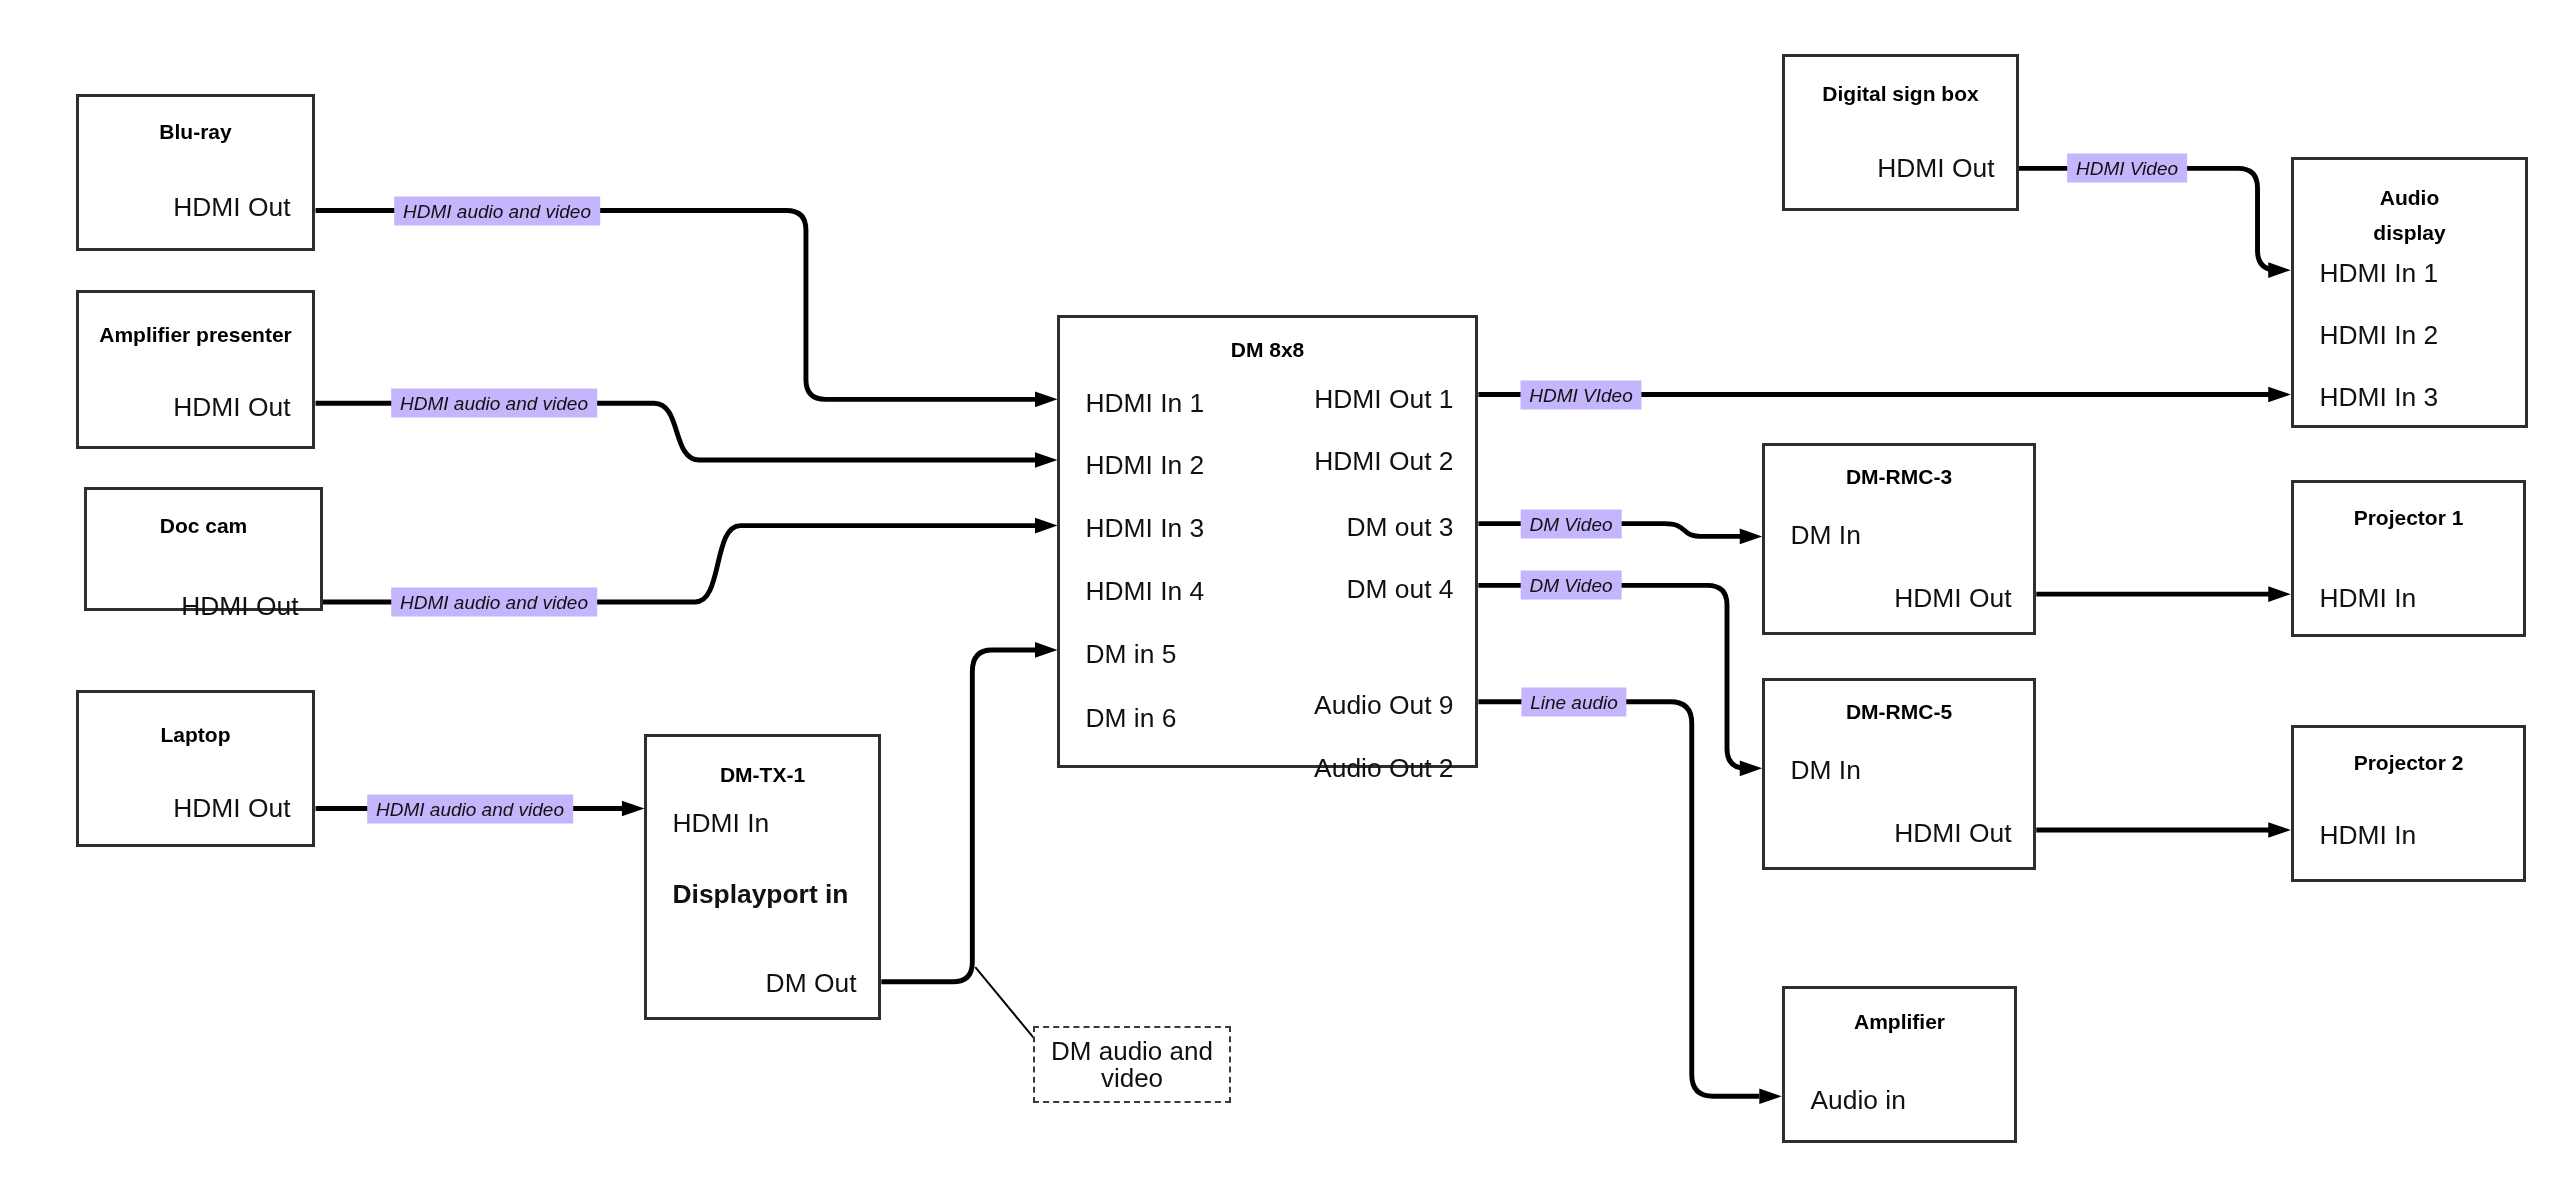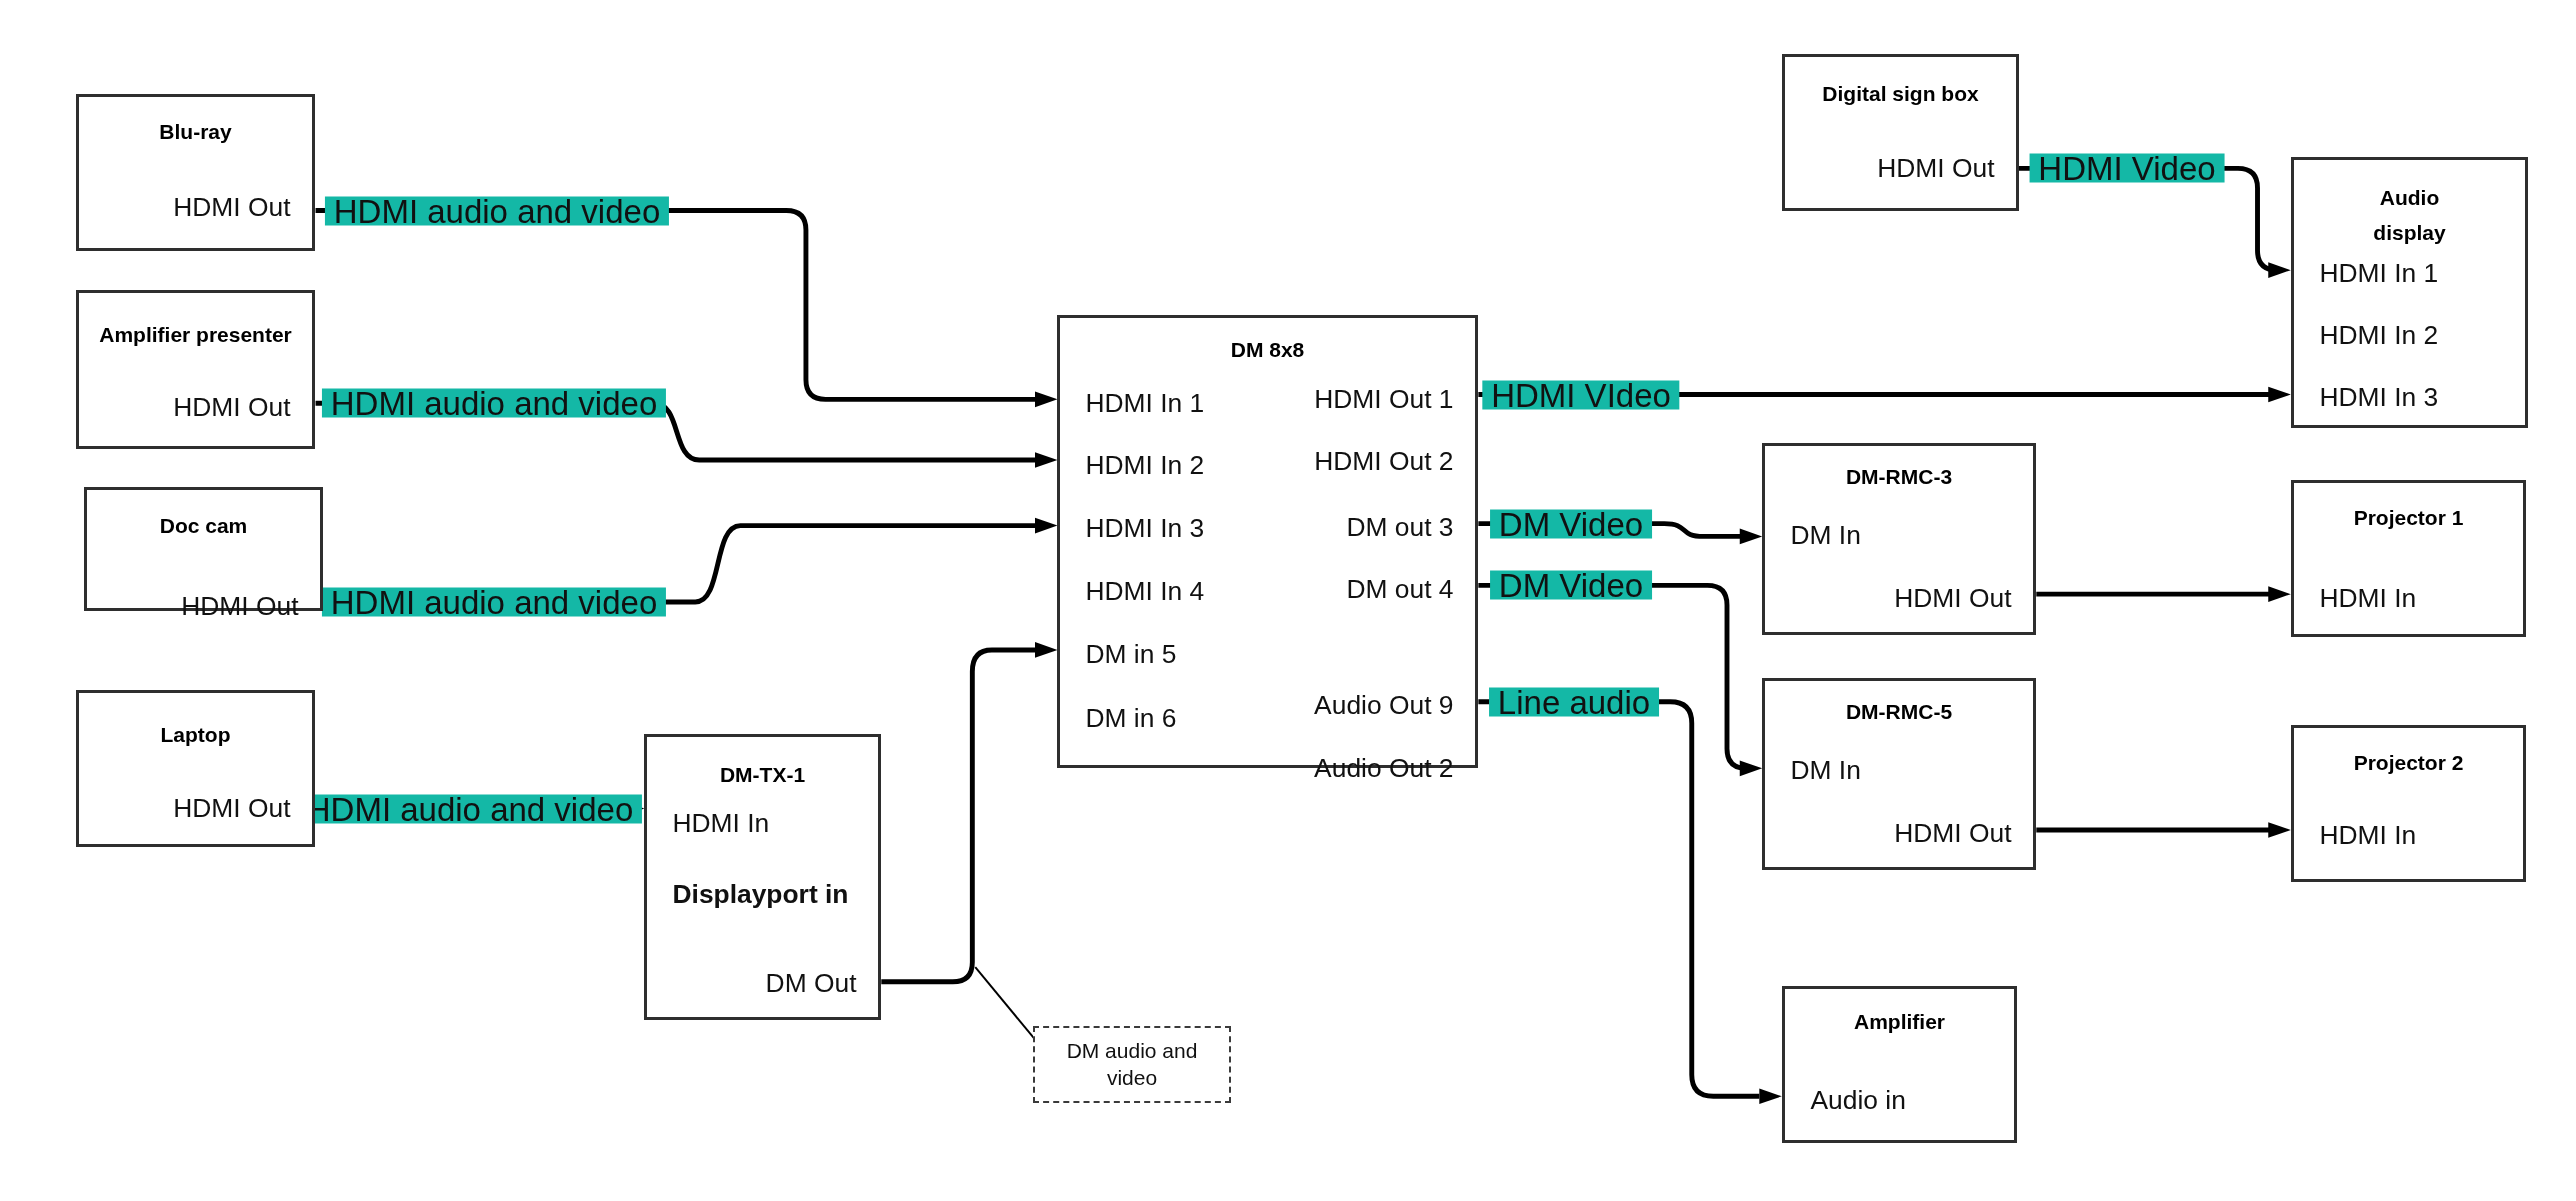--- a/index.html
+++ b/index.html
@@ -30,35 +30,36 @@
     font-size:26.4px;
     line-height:32px;
     color:#111111;
     white-space:nowrap;
   }
   .port.left{left:25.5px;}
   .port.right{right:21.5px;text-align:right;}
   .edge-label{
     position:absolute;
     transform:translate(-50%,-50%);
-    background:#14b8a6;
+    background:#c4b5fd;
     padding:0 8.8px;
-    font-size:33px;
+    font-size:19px;
     line-height:29px;
     color:#111111;
     white-space:nowrap;
+    font-style:italic;
   }
   .note{
     position:absolute;
     border:2px dashed #3a3a3a;
     background:#ffffff;
     box-sizing:border-box;
     display:flex;align-items:center;justify-content:center;
     text-align:center;
-    font-size:21px;line-height:26.4px;color:#111111;
+    font-size:26px;line-height:26.4px;color:#111111;
     padding:3.9px 9.8px;
   }
 </style>
 </head>
 <body>
 
 <div id="canvas">
 
   <svg id="wires" viewBox="0 0 2631 1227" xmlns="http://www.w3.org/2000/svg">
     <g fill="none" stroke="#000000" stroke-width="5">

